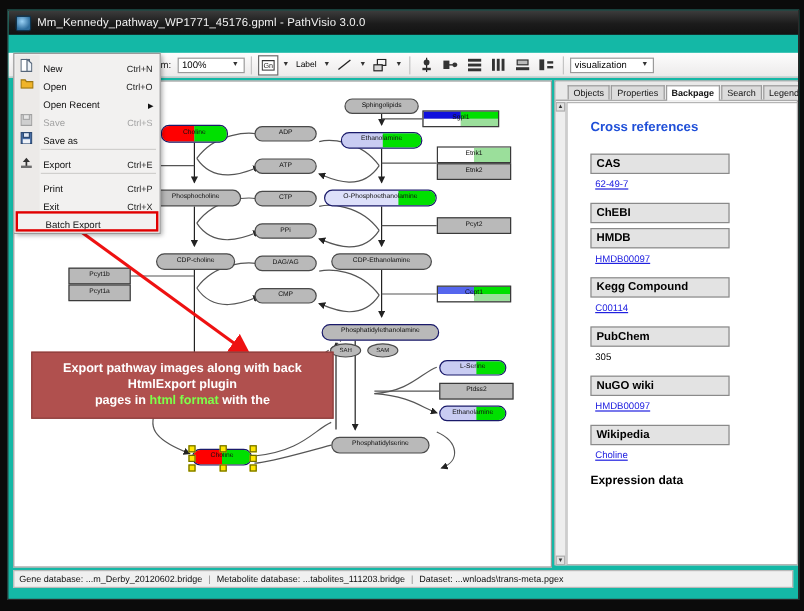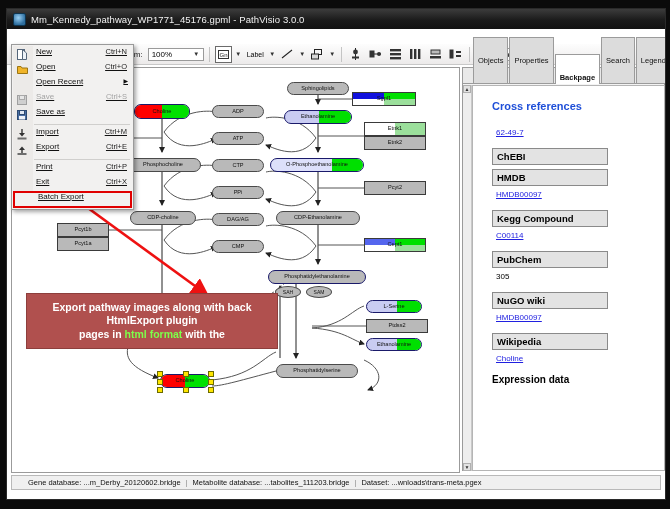--- a/index.html
+++ b/index.html
@@ -2,21 +2,21 @@
 <html><head>
 <meta charset="utf-8">
 <style>
   html,body{margin:0;padding:0;background:#000;}
   body{width:670px;height:509px;overflow:hidden;
        font-family:"Liberation Sans",sans-serif;font-size:9px;color:#000;}
   #app{position:absolute;left:0;top:0;width:670px;height:509px;background:#0b0b0b;}
 
   
   .win{position:absolute;left:6px;top:8px;width:658px;height:490px;
-       background:#ffffff;border:1px solid #2a2a2a;overflow:hidden;}
+       background:#14b8a6;border:1px solid #2a2a2a;overflow:hidden;}
   .titlebar{position:absolute;left:0;top:0;width:658px;height:20px;
             background:linear-gradient(180deg,#3c3c3c 0%,#1b1b1b 55%,#121212 100%);
             color:#fff;display:flex;align-items:center;padding-left:6px;box-sizing:border-box;}
   .titlebar .tlabel{font-size:9.5px;color:#f2f2f2;letter-spacing:.1px;white-space:nowrap;}
   .tico{width:11px;height:11px;margin-right:5px;flex:0 0 auto;
         background:radial-gradient(circle at 40% 35%,#9ad1f5,#2e6e9e 70%);
         border-radius:2px;border:1px solid #0e3550;}
 
   
   .menubar{position:absolute;left:0;top:20px;width:658px;height:15px;
@@ -73,21 +73,21 @@
           font-size:10.5px;line-height:1.25;padding:1px 6px;z-index:8;}
   .banner .hl{color:#7dff4a;}
   .arrow-red{position:absolute;z-index:7;}
 
   
   .side{position:absolute;left:455px;top:58px;width:203px;height:404px;
         background:#f3f3f3;border:1px solid #9b9b9b;box-sizing:border-box;}
   .tabs{position:absolute;left:0;top:0;width:203px;height:16px;
         background:#e9e9e9;border-bottom:1px solid #9b9b9b;display:flex;
         align-items:flex-end;padding-left:10px;box-sizing:border-box;}
-  .tab{font-size:7.5px;padding:18px 4px;border:1px solid #9b9b9b;border-bottom:none;
+  .tab{font-size:7.5px;padding:1px 4px;border:1px solid #9b9b9b;border-bottom:none;
        background:#dcdcdc;margin-right:1px;color:#111;white-space:nowrap;}
   .tab.active{background:#fff;font-weight:bold;position:relative;top:1px;padding-bottom:2px;}
   .sidebody{position:absolute;left:9px;top:17px;width:193px;height:386px;
             background:#fff;border:1px solid #b5b5b5;box-sizing:border-box;
             overflow:hidden;padding:10px 9px 0 19px;}
   .xr-title{color:#1f4fd8;font-weight:bold;font-size:11px;margin:4px 0 16px 0;}
   .xr-head{border:1px solid #8a8a8a;background:#e3e3e3;font-weight:bold;
            font-size:9.5px;padding:2px 4px;width:116px;box-sizing:border-box;
            margin-bottom:4px;}
   .xr-val{font-size:8px;margin:0 0 11px 4px;}
@@ -99,30 +99,30 @@
   .sb-left{position:absolute;left:0;top:17px;width:8px;height:386px;background:#eee;
            border-right:1px solid #c9c9c9;}
   .sb-arrow{position:absolute;left:0;width:8px;height:8px;background:#e2e2e2;
             border:1px solid #b0b0b0;box-sizing:border-box;font-size:5px;
             text-align:center;line-height:6px;color:#333;}
 
   
   .status{position:absolute;left:4px;top:466px;width:650px;height:15px;
           background:#f0f0f0;border:1px solid #b9b9b9;box-sizing:border-box;
           display:flex;align-items:center;font-size:7.5px;color:#111;
-          padding-left:16px;overflow:hidden;white-space:nowrap;}
+          padding-left:4px;overflow:hidden;white-space:nowrap;}
   .stsep{margin:0 5px;color:#888;}
 
   
   .fmenu{position:absolute;left:4px;top:35px;width:121px;
          background:#f2f1f0;border:1px solid #9a9a9a;
          box-shadow:2px 2px 4px rgba(0,0,0,.35);z-index:30;padding:2px 0;}
   .fgutter{position:absolute;left:1px;top:1px;width:20px;bottom:1px;background:#eceae8;}
-  .frow{position:relative;height:15px;display:flex;align-items:flex-start;
-        font-size:8px;color:#111;z-index:2;text-decoration:underline;}
+  .frow{position:relative;height:15px;display:flex;align-items:flex-end;
+        font-size:8px;color:#111;z-index:2;}
   .frow .fi{width:20px;height:15px;display:flex;align-items:center;justify-content:center;}
   .frow .fl{flex:1;padding-left:4px;white-space:nowrap;}
   .frow .fk{padding-right:6px;color:#222;font-size:7.5px;white-space:nowrap;}
   .frow.disabled .fl,.frow.disabled .fk{color:#a3a3a3;}
   .frow .sub{padding-right:5px;font-size:6px;}
   .fdiv{height:1px;background:#d0cfcd;margin:2px 3px 2px 22px;}
   .frow.hi{outline:2px solid #e00000;outline-offset:-1px;background:#f2f1f0;
            margin:0 2px;}
 </style>
 </head>
@@ -458,20 +458,21 @@
     </div>
 
     <div class="sb-left">
       <div class="sb-arrow" style="top:0;">▲</div>
       <div class="sb-arrow" style="bottom:0;">▼</div>
     </div>
 
     <div class="sidebody">
       <div class="xr-title">Cross references</div>
 
+      <div class="xr-head">CAS</div>
       <div class="xr-val"><a href="#">62-49-7</a></div>
 
       <div class="xr-head">ChEBI</div>
 
       <div class="xr-head">HMDB</div>
       <div class="xr-val"><a href="#">HMDB00097</a></div>
 
       <div class="xr-head">Kegg Compound</div>
       <div class="xr-val"><a href="#">C00114</a></div>
 
@@ -544,31 +545,20 @@
               <rect x="2.5" y="0.5" width="5" height="4" fill="#dfe7f2" stroke="#2d4a72"></rect>
               <rect x="2" y="6" width="6" height="3.5" fill="#eef2f8"></rect>
             </svg>
       </span>
       <span class="fl">Save as</span>
       <span class="fk"></span>
     </div>
 
     <div class="fdiv"></div>
 
-    <div class="frow">
-      <span class="fi">
-        <svg width="10" height="11">
-              <path d="M5,0 L5,6" stroke="#333" stroke-width="1.4"></path>
-              <path d="M2,4 L5,7.5 L8,4 z" fill="#333"></path>
-              <rect x="0.5" y="8.5" width="9" height="2" fill="#6d6d6d"></rect>
-            </svg>
-      </span>
-      <span class="fl">Import</span>
-      <span class="fk">Ctrl+M</span>
-    </div>
 
     <div class="frow">
       <span class="fi">
         <svg width="10" height="11">
               <path d="M5,10 L5,4" stroke="#333" stroke-width="1.4"></path>
               <path d="M2,6 L5,2.5 L8,6 z" fill="#333"></path>
               <rect x="0.5" y="9" width="9" height="2" fill="#6d6d6d"></rect>
             </svg>
       </span>
       <span class="fl">Export</span>

